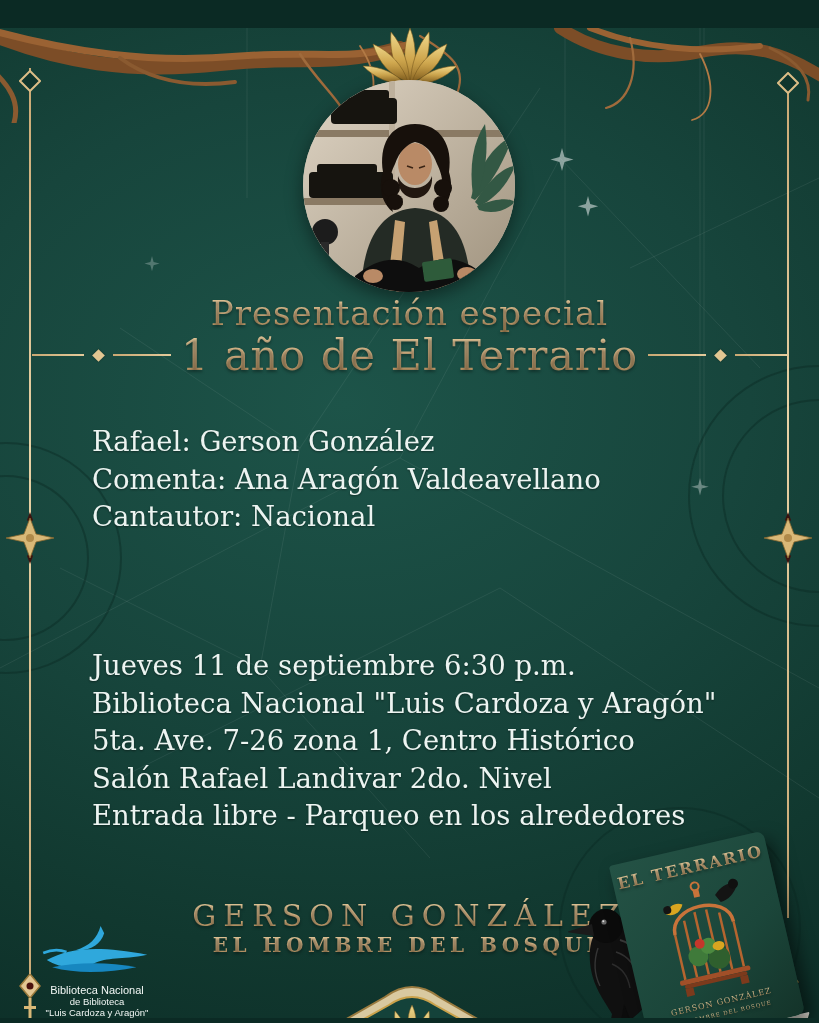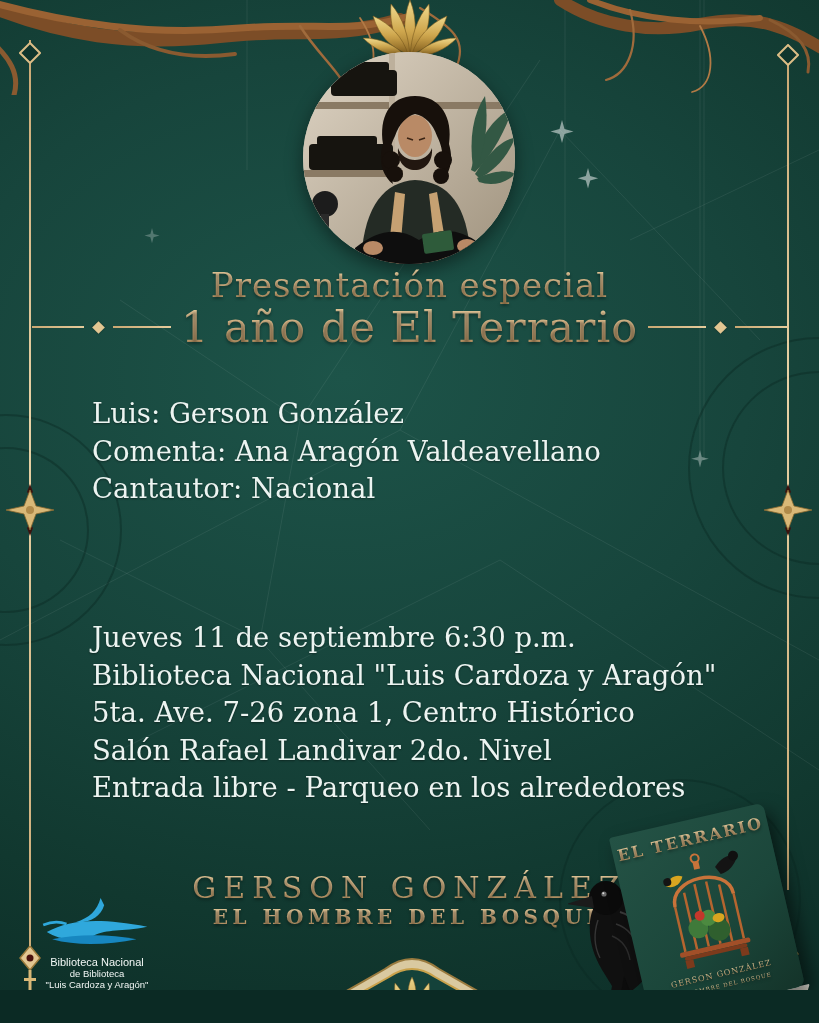--- a/index.html
+++ b/index.html
@@ -1,20 +1,21 @@
 <!DOCTYPE html>
 <html><head>
 <meta charset="utf-8">
 <style>
   html,body{margin:0;padding:0;background:#0b2a24;}
   .poster{
     position:relative;width:819px;height:990px;overflow:hidden;
     background:
       radial-gradient(ellipse 900px 700px at 42% 38%, #1d5449 0%, #17453c 45%, #11382f 78%, #0d2f28 100%);
     font-family:"DejaVu Serif", serif;
+    margin-top:28px;
   }
   .abs{position:absolute;}
   
   .gold{
     color:#d7b586;
     background:linear-gradient(180deg,#ecd3a4 0%,#d7b586 45%,#b5read 0, #b08a58 100%);
     background:linear-gradient(180deg,#ecd3a4 0%,#d7b586 45%,#b08a58 100%);
     -webkit-background-clip:text;background-clip:text;
     -webkit-text-fill-color:transparent;
     text-shadow:0 2px 3px rgba(0,0,0,0.35);
@@ -220,21 +221,21 @@
     <span class="rule short"></span>
     <span class="rule-diamond"></span>
     <span class="rule long"></span>
     <span class="title2 gold">1 año de El Terrario</span>
     <span class="rule long"></span>
     <span class="rule-diamond"></span>
     <span class="rule short"></span>
   </div>
 
   <div class="abs textblock white-text" style="top:395px;">
-    <div>Luis: Gerson González</div>
+    <div>Rafael: Gerson González</div>
     <div>Comenta: Ana Aragón Valdeavellano</div>
     <div>Cantautor: Nacional</div>
   </div>
 
   <div class="abs textblock white-text" style="top:619px;">
     <div>Jueves 11 de septiembre 6:30 p.m.</div>
     <div>Biblioteca Nacional "Luis Cardoza y Aragón"</div>
     <div>5ta. Ave. 7-26 zona 1, Centro Histórico</div>
     <div>Salón Rafael Landivar 2do. Nivel</div>
     <div>Entrada libre - Parqueo en los alrededores</div>

